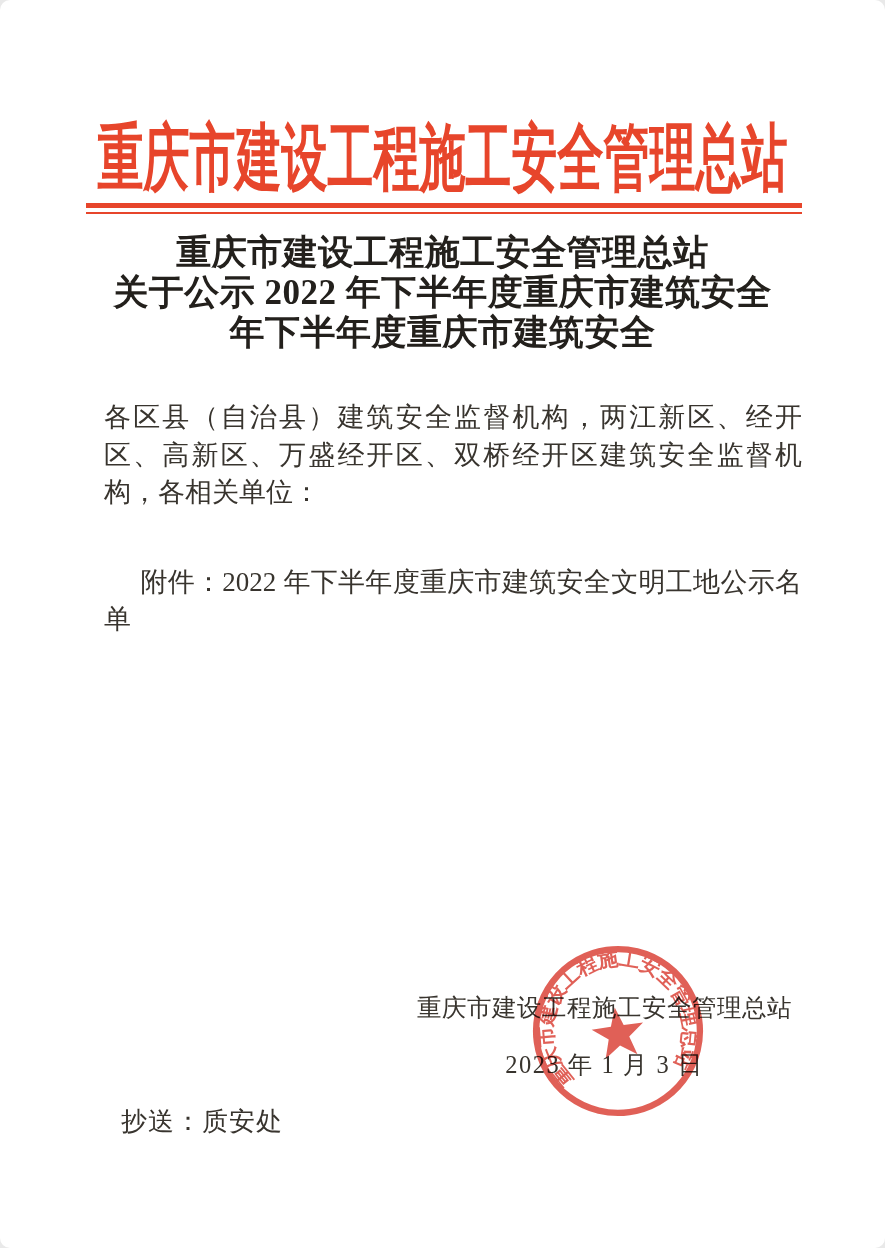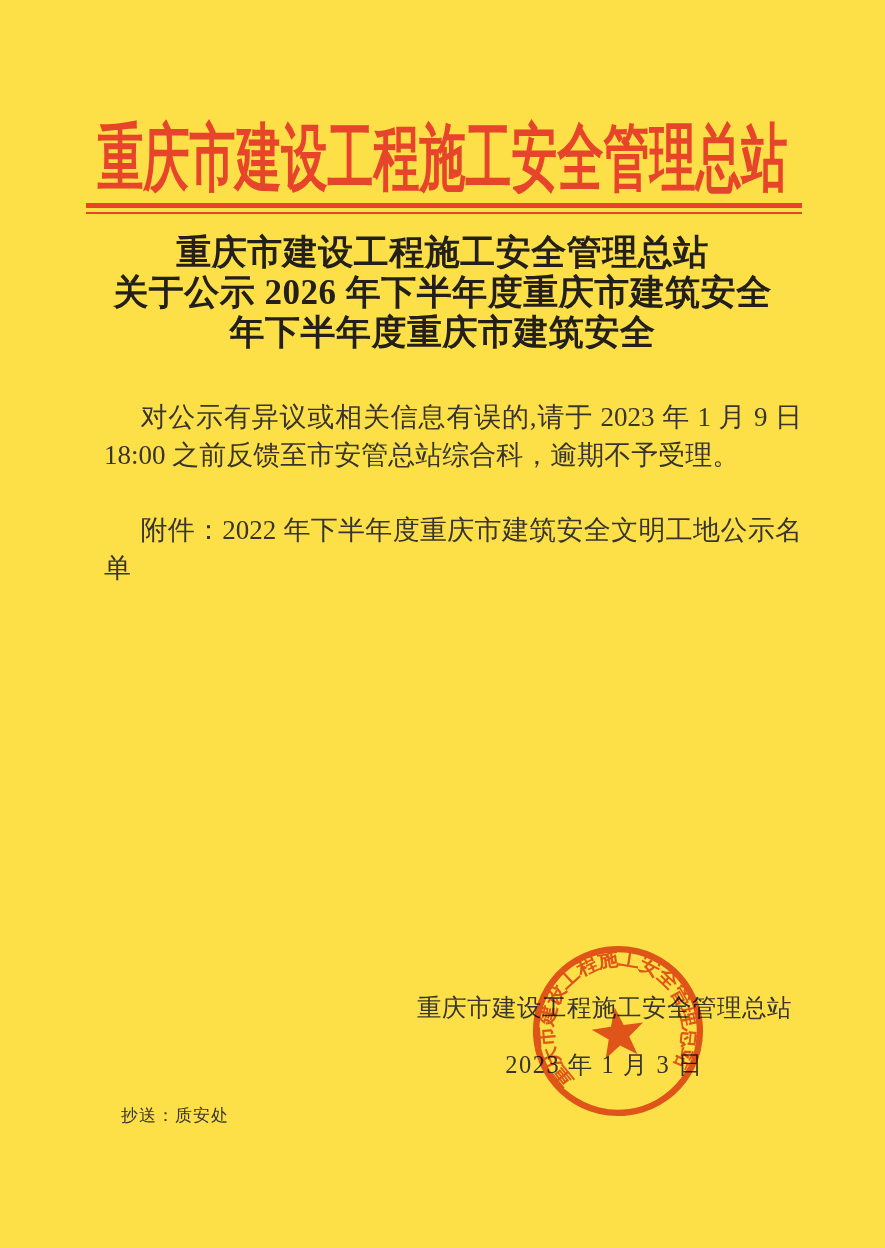--- a/index.html
+++ b/index.html
@@ -1,21 +1,22 @@
 <!DOCTYPE html>
 <html><head>
 <meta charset="utf-8">
 <style>
   * { margin:0; padding:0; box-sizing:border-box; }
   html,body { background:#e9e9e9; }
   .page {
-    position:relative; width:885px; height:1248px; background:#fde047;
+    position:relative; width:885px; height:1248px; background:#ffffff;
     margin:0 auto; overflow:hidden;
     font-family:"Liberation Serif","DejaVu Serif",serif;
     color:#38342e;
+    border-radius:10px;
   }
   
   .letterhead-title {
     position:absolute; top:136px; left:0; width:885px;
     text-align:center; font-size:46px; line-height:46px;
     font-weight:900; color:#e7452b; letter-spacing:0;
     transform:scaleY(1.6); transform-origin:50% 50%;
     white-space:nowrap;
   }
   .rule { position:absolute; left:86px; width:716px; background:#e7452b; }
@@ -29,21 +30,21 @@
   }
   .doc-title span { display:block; }
   
   .body-text {
     position:absolute; top:399px; left:104px; width:698px;
     font-size:27px; line-height:37.6px; text-align:justify;
     color:#38342e;
   }
   .body-text p { text-indent:1.35em; }
   .body-text p.salutation { text-indent:0; }
-  .body-text p.attachment { margin-top:38px; }
+  .body-text p.attachment { margin-top:52px; }
   
   .signature {
     position:absolute; top:994px; right:93px;
     text-align:center; font-size:24.5px; color:#38342e;
     white-space:nowrap;
   }
   .signature .org  { line-height:28px; letter-spacing:0.5px; }
   .signature .date { margin-top:30px; line-height:26px; letter-spacing:1.5px; }
   
   .seal {
@@ -51,42 +52,42 @@
     transform:rotate(-8deg); opacity:0.88; mix-blend-mode:multiply;
     pointer-events:none;
   }
   .seal-ring { fill:none; stroke:#dc4a40; stroke-width:7; }
   .seal-text { fill:#dc4a40; font-size:22.5px; font-weight:bold;
                font-family:"Liberation Serif","DejaVu Serif",serif; }
   .seal-star { fill:#dc4a40; }
   
   .cc-line {
     position:absolute; left:121px; top:1104px;
-    font-size:17px; letter-spacing:1px; color:#38342e;
+    font-size:26px; letter-spacing:1px; color:#38342e;
   }
 </style>
 </head>
 <body>
 
 <div class="page">
 
   <header>
     <div class="letterhead-title">重庆市建设工程施工安全管理总站</div>
     <div class="rule rule-thick"></div>
     <div class="rule rule-thin"></div>
   </header>
 
   <h1 class="doc-title">
     <span>重庆市建设工程施工安全管理总站</span>
-    <span>关于公示 2026 年下半年度重庆市建筑安全</span>
+    <span>关于公示 2022 年下半年度重庆市建筑安全</span>
     <span>年下半年度重庆市建筑安全</span>
   </h1>
 
   <main class="body-text">
-    <p>对公示有异议或相关信息有误的,请于 2023 年 1 月 9 日 18:00 之前反馈至市安管总站综合科，逾期不予受理。</p>
+    <p class="salutation">各区县（自治县）建筑安全监督机构，两江新区、经开区、高新区、万盛经开区、双桥经开区建筑安全监督机构，各相关单位：</p>
     <p class="attachment">附件：2022 年下半年度重庆市建筑安全文明工地公示名单</p>
   </main>
 
   <div class="signature">
     <div class="org">重庆市建设工程施工安全管理总站</div>
     <div class="date">2023 年 1 月 3 日</div>
   </div>
 
   <svg class="seal" viewBox="0 0 200 200" aria-hidden="true">
     <circle class="seal-ring" cx="100" cy="100" r="90"></circle>

